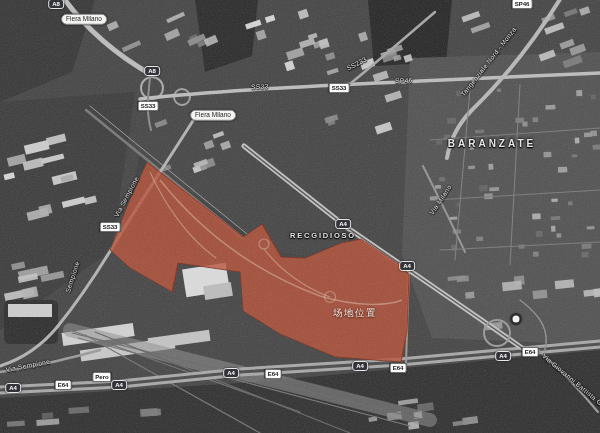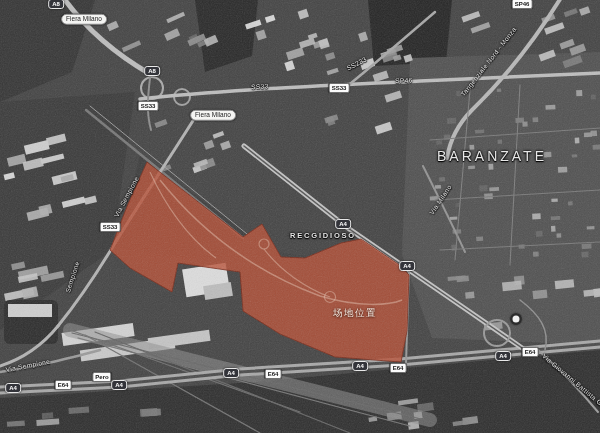--- a/index.html
+++ b/index.html
@@ -5,22 +5,22 @@
   html,body{margin:0;padding:0;background:#222;}
   .stage{position:relative;width:600px;height:433px;overflow:hidden;
          font-family:"Liberation Sans",sans-serif;background:#454545;}
   .stage svg{position:absolute;left:0;top:0;}
   #labels{position:absolute;left:0;top:0;width:600px;height:433px;}
   .lbl{position:absolute;transform:translate(-50%,-50%);white-space:nowrap;line-height:1;}
   
   .halo{color:#ececec;font-size:6.5px;letter-spacing:.4px;
         text-shadow:0 0 2px #000,0 0 2px #000,0 1px 1px #000;}
   
-  .town{color:#e8e8e8;font-size:14px;letter-spacing:3px;font-weight:normal;
-        text-shadow:0 0 2px #000,0 0 3px #000,0 1px 1px #000;margin-top:12px;}
+  .town{color:#e8e8e8;font-size:10px;letter-spacing:3px;font-weight:bold;
+        text-shadow:0 0 2px #000,0 0 3px #000,0 1px 1px #000;}
   .district{color:#e4e4e4;font-size:7.5px;letter-spacing:1.8px;font-weight:bold;
         text-shadow:0 0 2px #000,0 0 3px #000,0 1px 1px #000;}
   
   .pill{background:#f4f4f2;color:#222;font-size:6.5px;padding:1px 4px;border-radius:7px;
         border:1px solid #8a8a8a;box-shadow:0 0 2px rgba(0,0,0,.8);}
   
   .box{background:#fbfbfb;color:#151515;font-size:6px;font-weight:bold;padding:1px 2px;
        border-radius:2px;border:1px solid #6f6f6f;box-shadow:0 0 1px rgba(0,0,0,.7);}
   
   .shield{background:#33343a;color:#fff;font-size:6px;font-weight:bold;padding:1px 3px;

